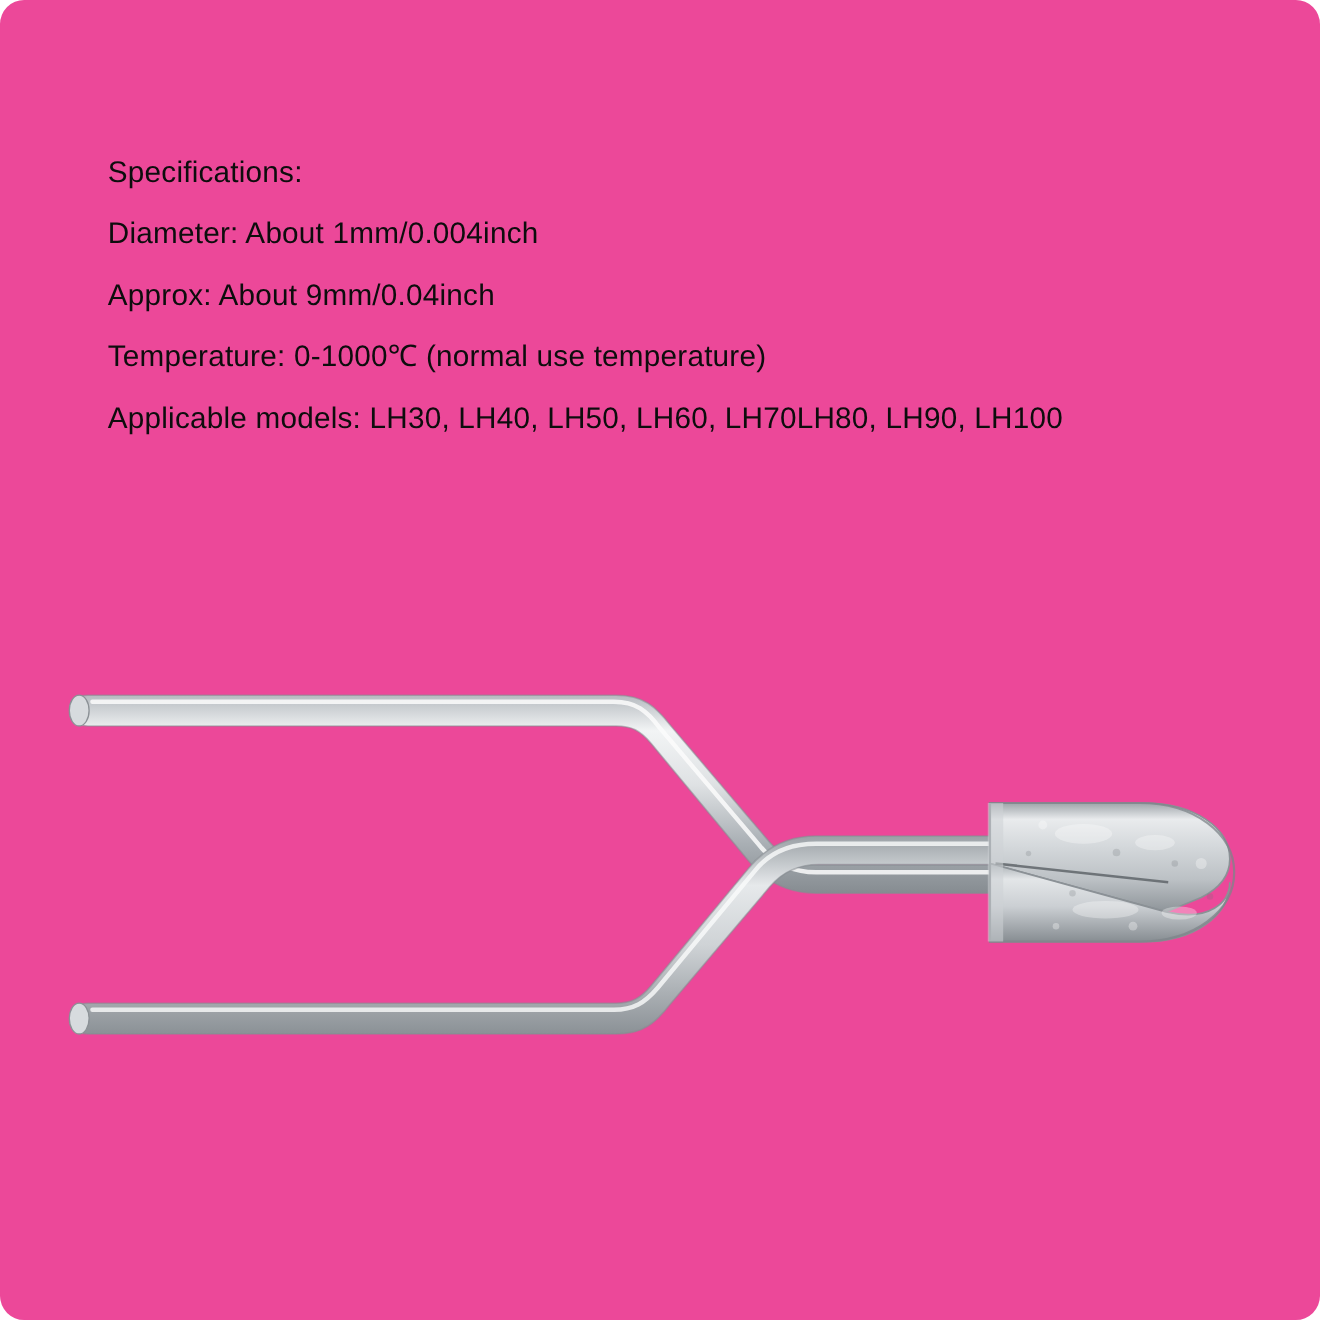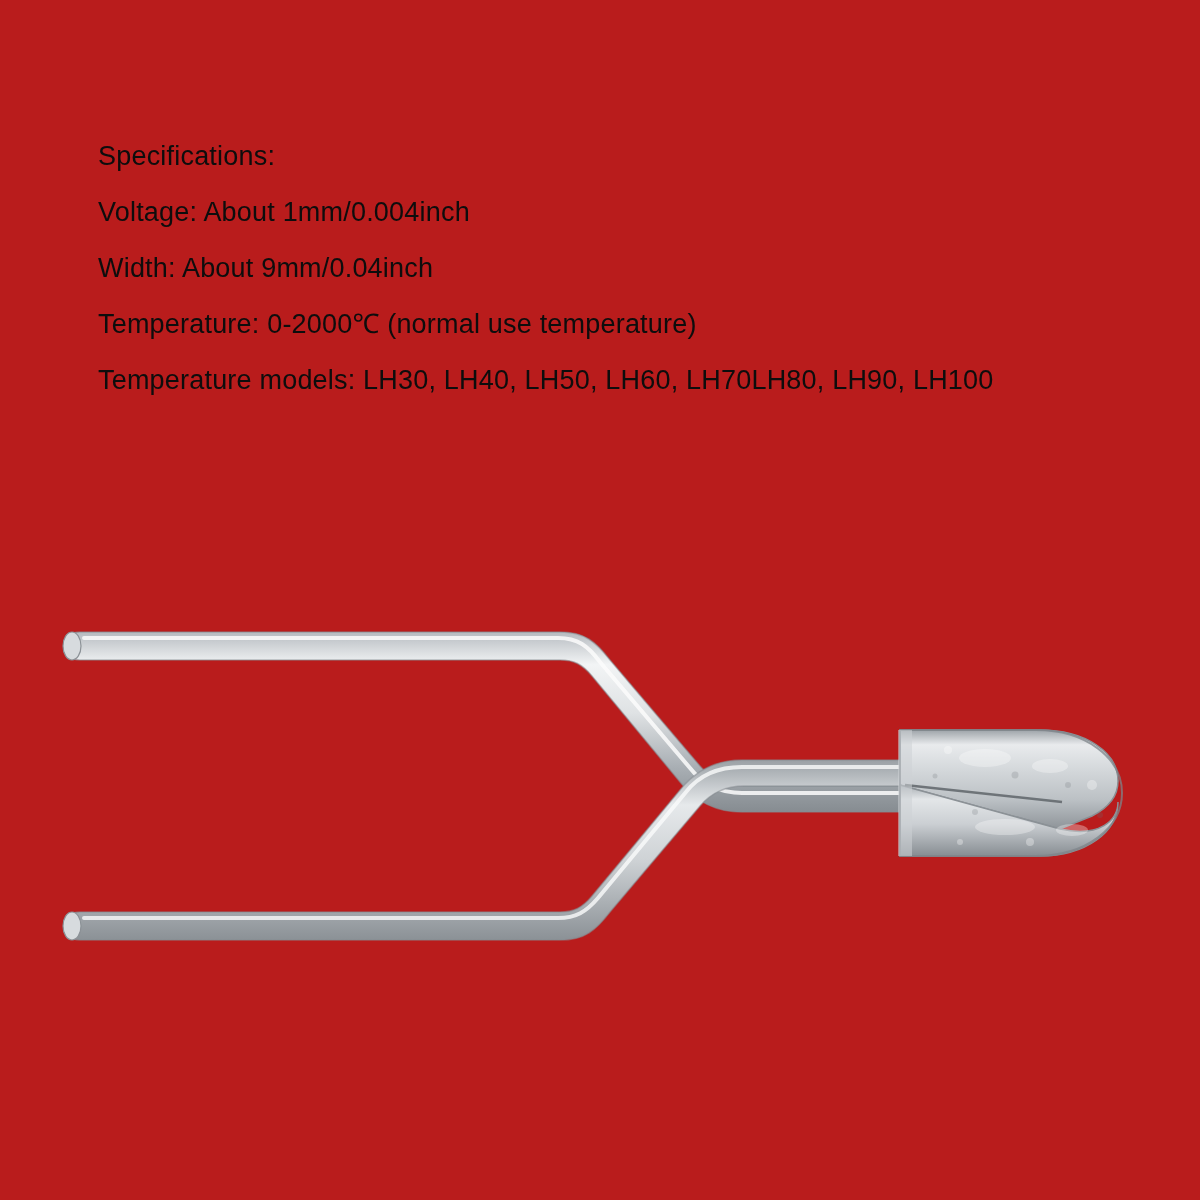--- a/index.html
+++ b/index.html
@@ -11,21 +11,22 @@
     width: 1200px;
     height: 1200px;
     position: relative;
     overflow: hidden;
     font-family: "Liberation Sans", sans-serif;
   }
 
   #product-sheet {
     position: absolute;
     inset: 0;
-    background: #b91c1c;
+    background: #ec4899;
+    border-radius: 22px;
   }
 
   
   .spec-block {
     position: absolute;
     left: 98px;
     top: 128px;
     width: 1040px;
   }
   .spec-line {
@@ -54,24 +55,24 @@
     display: block;
   }
 </style>
 </head>
 <body>
 
 <div id="product-sheet">
 
   <div class="spec-block">
     <div class="spec-heading">Specifications:</div>
-    <div class="spec-line">Voltage: About 1mm/0.004inch</div>
-    <div class="spec-line">Width: About 9mm/0.04inch</div>
-    <div class="spec-line">Temperature: 0-2000℃ (normal use temperature)</div>
-    <div class="spec-line">Temperature models: LH30, LH40, LH50, LH60, LH70LH80, LH90, LH100</div>
+    <div class="spec-line">Diameter: About 1mm/0.004inch</div>
+    <div class="spec-line">Approx: About 9mm/0.04inch</div>
+    <div class="spec-line">Temperature: 0-1000℃ (normal use temperature)</div>
+    <div class="spec-line">Applicable models: LH30, LH40, LH50, LH60, LH70LH80, LH90, LH100</div>
   </div>
 
   <div class="photo-area">
     <svg width="1200" height="560" viewBox="0 0 1200 560" xmlns="http://www.w3.org/2000/svg">
       <defs>
         <linearGradient id="wireGradTop" x1="0" y1="0" x2="0" y2="1">
           <stop offset="0%" stop-color="#b6bbc0"></stop>
           <stop offset="18%" stop-color="#f2f4f5"></stop>
           <stop offset="45%" stop-color="#dfe2e4"></stop>
           <stop offset="75%" stop-color="#a9afb4"></stop>

